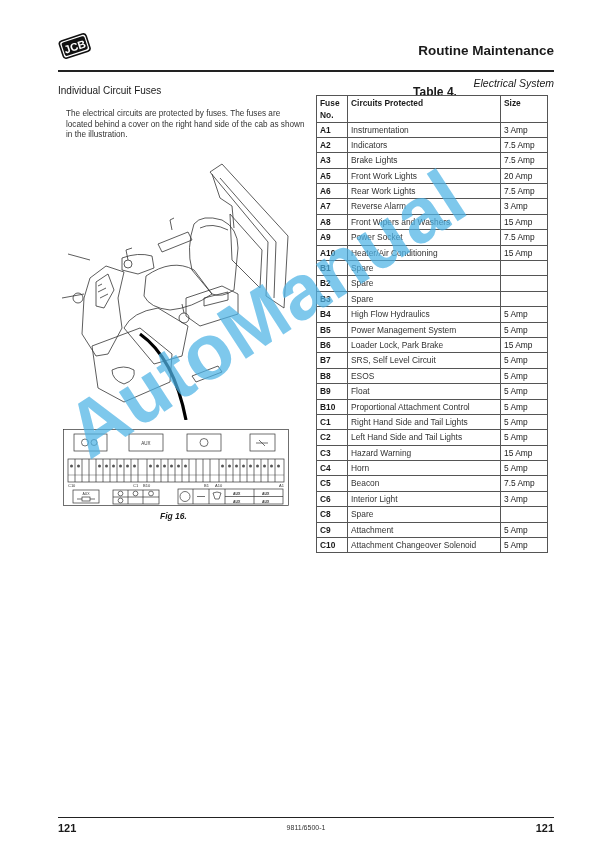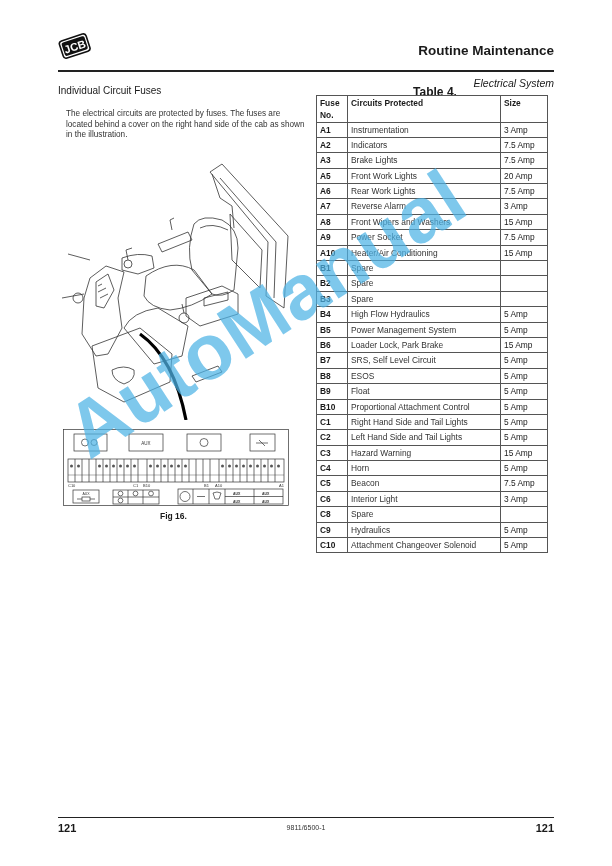--- a/index.html
+++ b/index.html
@@ -13,21 +13,21 @@
   .para{left:58px;top:109px;width:240px;font-size:8.2px;line-height:10.5px;color:#333;margin-left:8px;}
   .tcap{left:316px;width:238px;top:85px;text-align:center;font-size:12px;font-weight:bold;}
   table.fuse{position:absolute;left:316px;top:95px;width:232px;border-collapse:collapse;font-size:8.4px;}
   table.fuse td,table.fuse th{border:1px solid #555;padding:1px 3px 0 3px;vertical-align:top;text-align:left;height:13.4px;line-height:12px;}
   table.fuse th{font-weight:bold;height:24.5px;}
   table.fuse td.c1{font-weight:bold;width:24px;}
   table.fuse td.c3{width:40px;}
   table.fuse td.c2{color:#333;}
   .illus{left:62px;top:158px;width:232px;height:262px;}
   .panel{left:63px;top:429px;width:226px;height:77px;}
-  .figcap{left:160px;top:511px;font-size:8.5px;font-weight:bold;}
+  .figcap{left:160px;top:511px;font-size:8.5px;font-weight:bold;font-style:italic;}
   .ftr-rule{left:58px;top:817px;width:496px;height:1.2px;background:#222;}
   .ftr-left{left:58px;top:822px;font-size:11px;font-weight:bold;}
   .ftr-right{right:58px;top:822px;font-size:11px;font-weight:bold;}
   .ftr-mid{left:0;width:612px;top:824px;text-align:center;font-size:7px;color:#333;}
   .wm{left:50px;top:400px;font-size:78px;font-weight:bold;color:#4db3e6;opacity:0.72;transform:rotate(-33deg);transform-origin:0 0;white-space:nowrap;letter-spacing:1px;pointer-events:none;}
 </style>
 </head>
 <body>
 
 <div class="abs logo">
@@ -303,21 +303,21 @@
         <td class="c2">Interior Light</td>
         <td class="c3">3 Amp</td>
       </tr>
       <tr>
         <td class="c1">C8</td>
         <td class="c2">Spare</td>
         <td class="c3"></td>
       </tr>
       <tr>
         <td class="c1">C9</td>
-        <td class="c2">Hydraulics</td>
+        <td class="c2">Attachment</td>
         <td class="c3">5 Amp</td>
       </tr>
       <tr>
         <td class="c1">C10</td>
         <td class="c2">Attachment Changeover Solenoid</td>
         <td class="c3">5 Amp</td>
       </tr>
     </tbody>
 </table>
 

